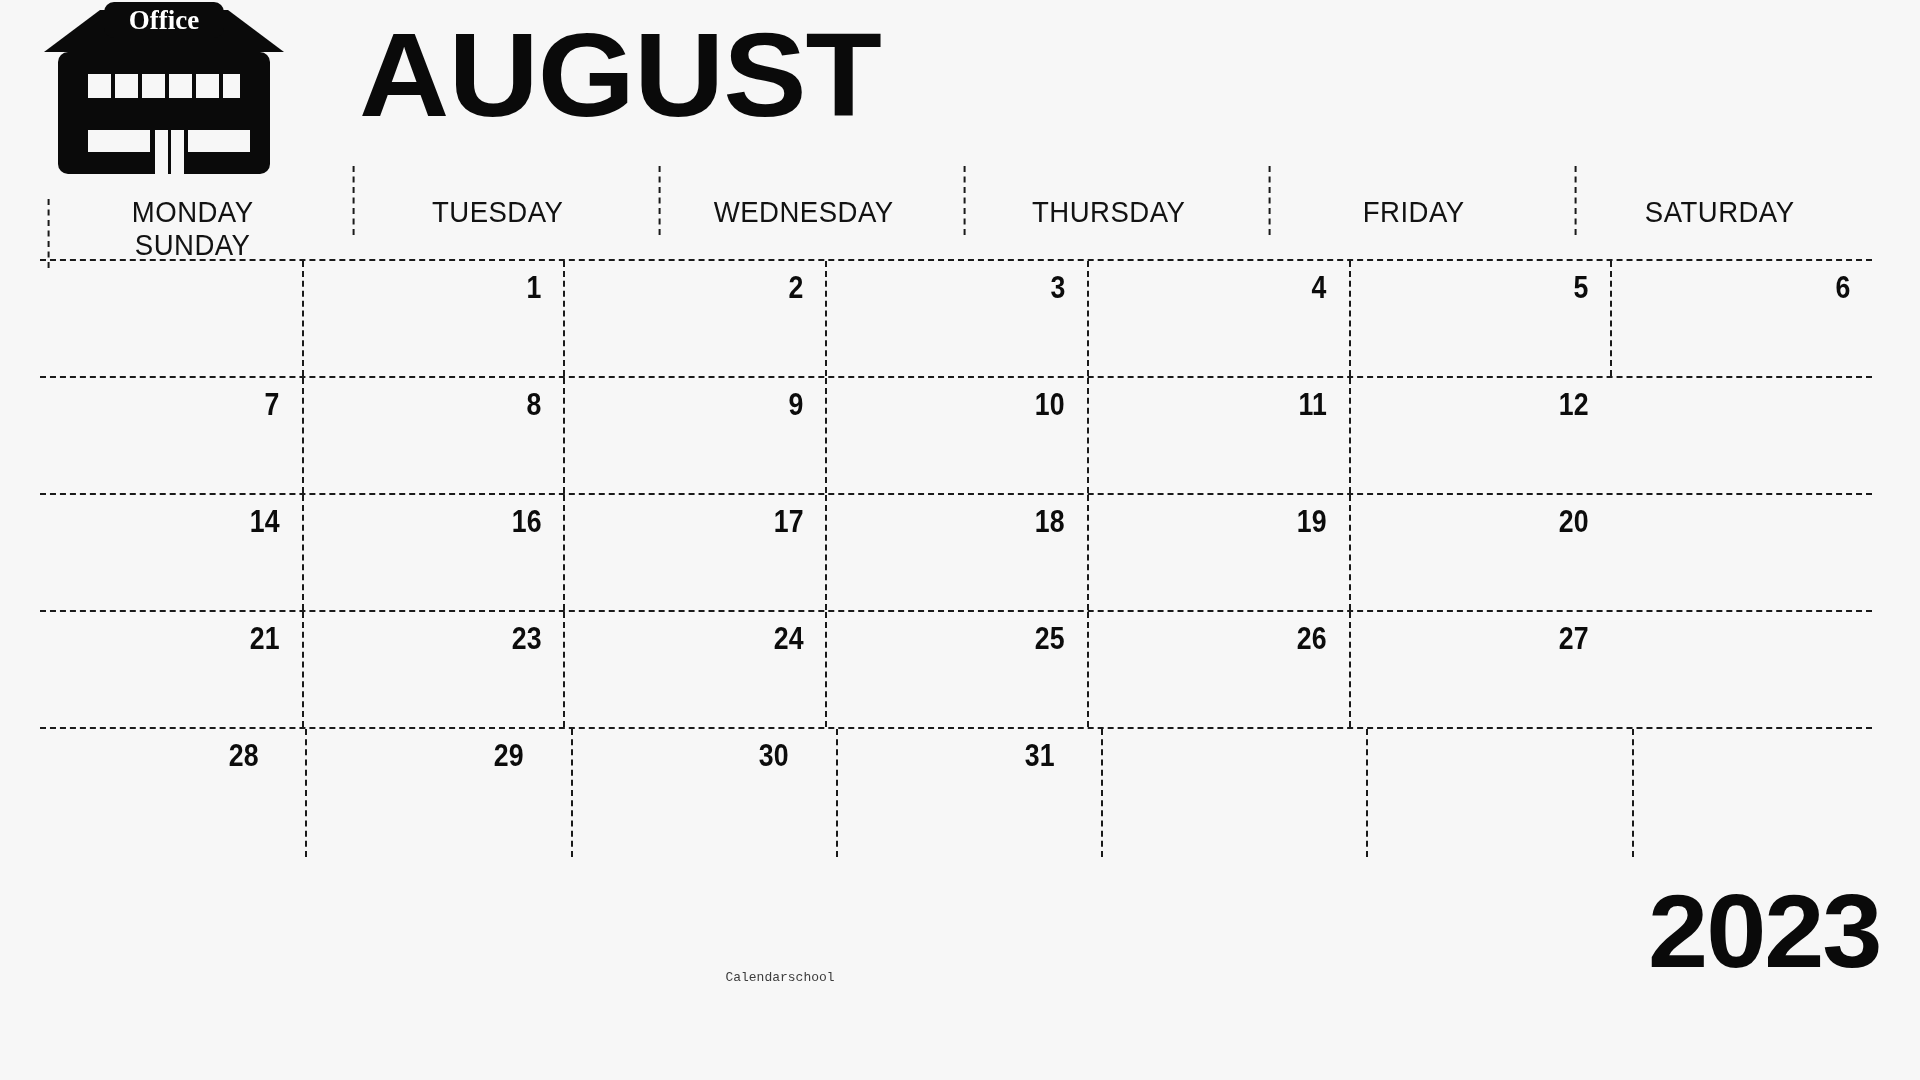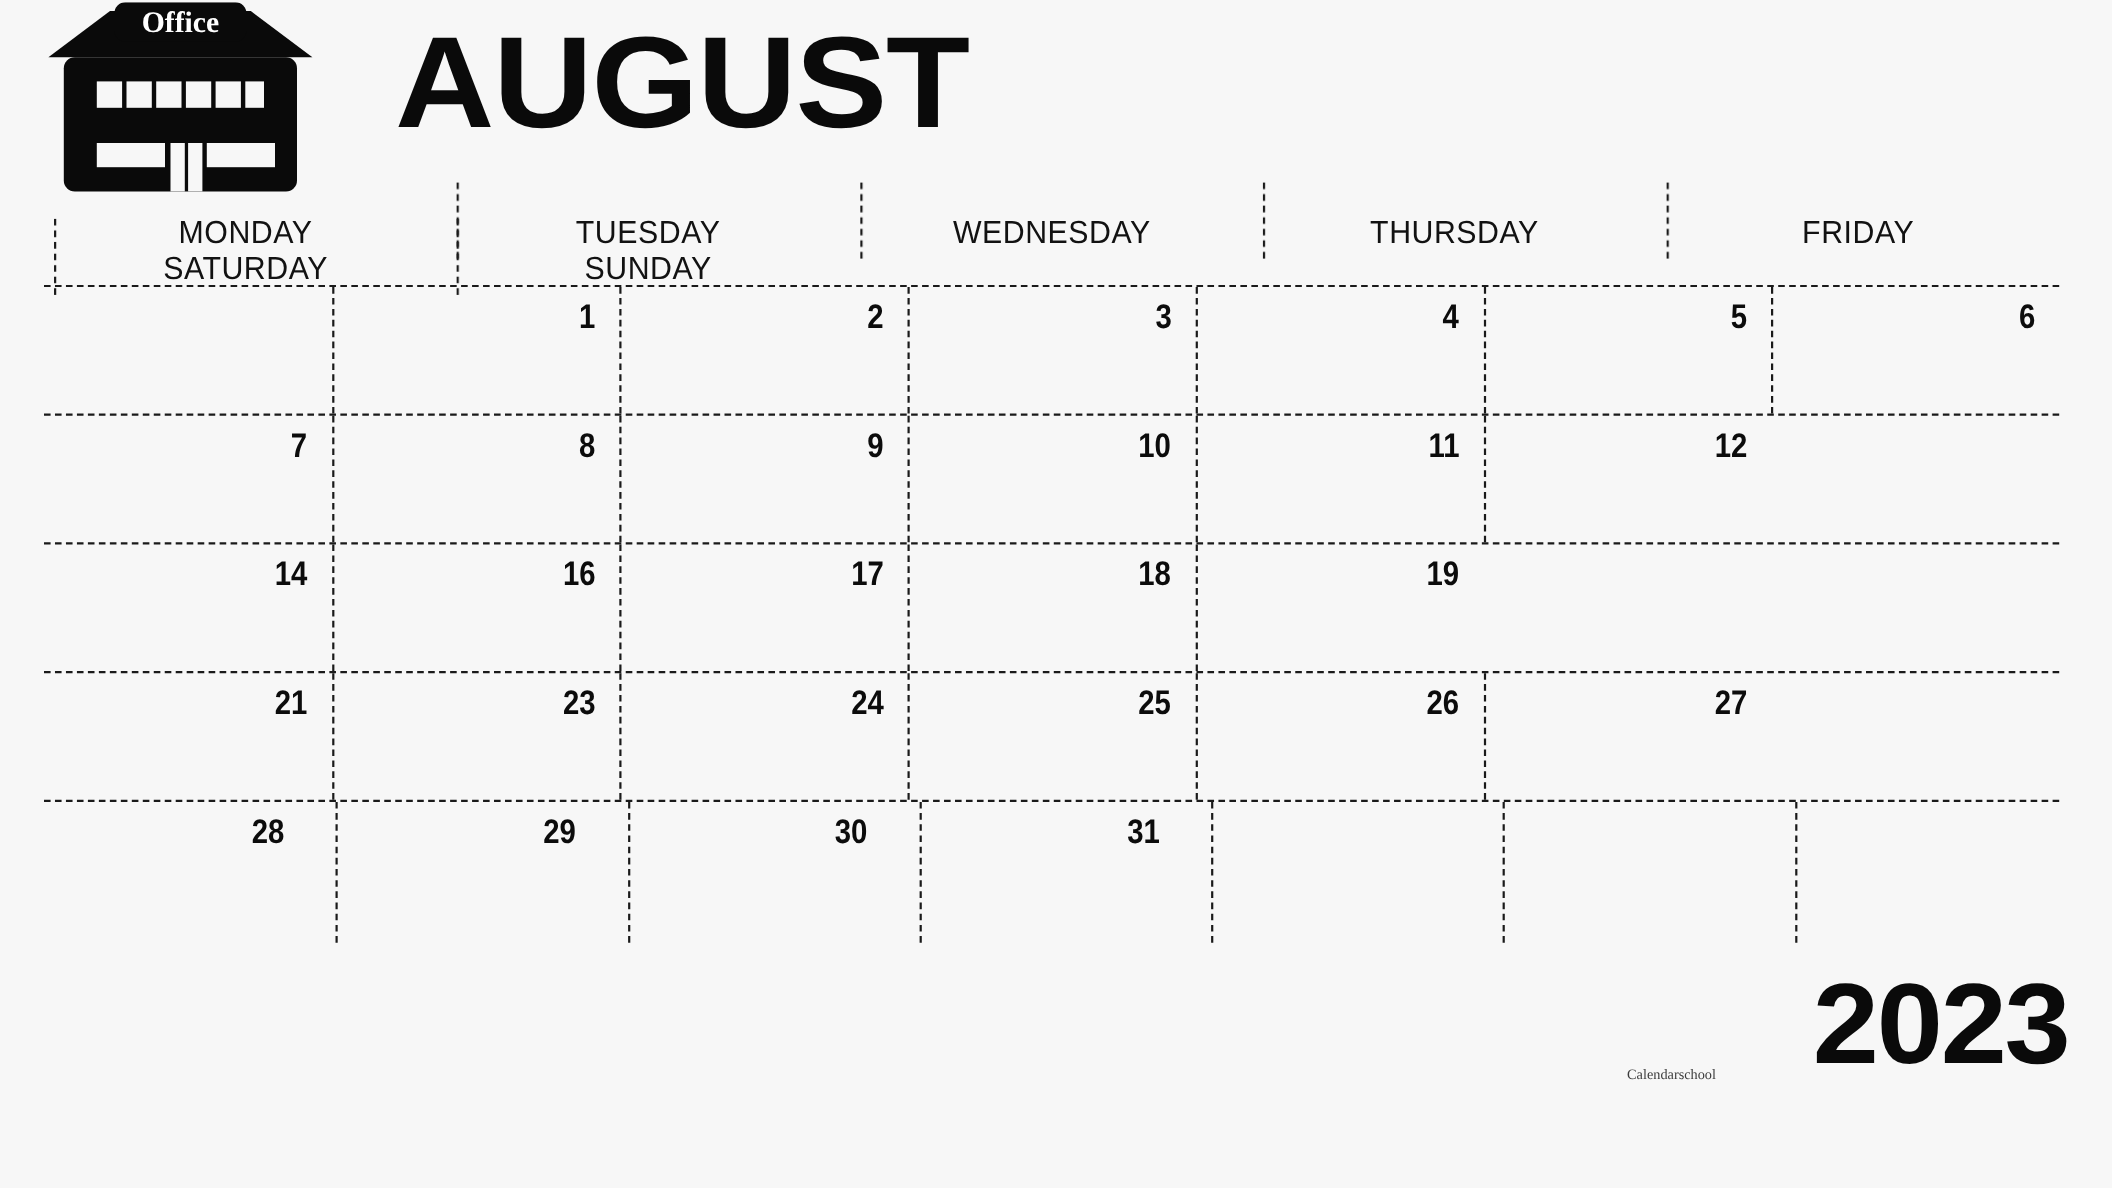--- a/index.html
+++ b/index.html
@@ -56,21 +56,21 @@
   .calendar {
     position: absolute;
     left: 40px;
     top: 196px;
     width: 1832px;
     height: 840px;
   }
 
   .weekday-row {
     display: grid;
-    grid-template-columns: repeat(5, 1fr);
+    grid-template-columns: repeat(6, 1fr);
     height: 63px;
   }
   .weekday-cell {
     position: relative;
     display: flex;
     align-items: center;
     justify-content: center;
     font-family: "Liberation Sans Narrow", "Liberation Sans", sans-serif;
     font-weight: 400;
     font-size: 29px;
@@ -142,22 +142,22 @@
     transform-origin: right bottom;
     z-index: 5;
   }
 
   
   .footer-watermark {
     position: absolute;
     left: 0;
     bottom: 2px;
     width: 1560px;
-    text-align: right;
-    font-family: Liberation Serif, serif;
+    text-align: center;
+    font-family: Liberation Mono, monospace;
     font-size: 13px;
     color: #3c3c3c;
   }
 </style>
 </head>
 <body>
 
 <div class="page">
 
   <div class="logo">
@@ -233,20 +233,21 @@
         <div class="day-cell"><span class="day-number">11</span></div>
         <div class="day-cell"><span class="day-number">12</span></div>
       </div>
 
       <div class="week-row">
         <div class="day-cell"><span class="day-number">14</span></div>
         <div class="day-cell"><span class="day-number">16</span></div>
         <div class="day-cell"><span class="day-number">17</span></div>
         <div class="day-cell"><span class="day-number">18</span></div>
         <div class="day-cell"><span class="day-number">19</span></div>
+        <div class="day-cell"><span class="day-number">20</span></div>
       </div>
 
       <div class="week-row">
         <div class="day-cell"><span class="day-number">21</span></div>
         <div class="day-cell"><span class="day-number">23</span></div>
         <div class="day-cell"><span class="day-number">24</span></div>
         <div class="day-cell"><span class="day-number">25</span></div>
         <div class="day-cell"><span class="day-number">26</span></div>
         <div class="day-cell"><span class="day-number">27</span></div>
       </div>

